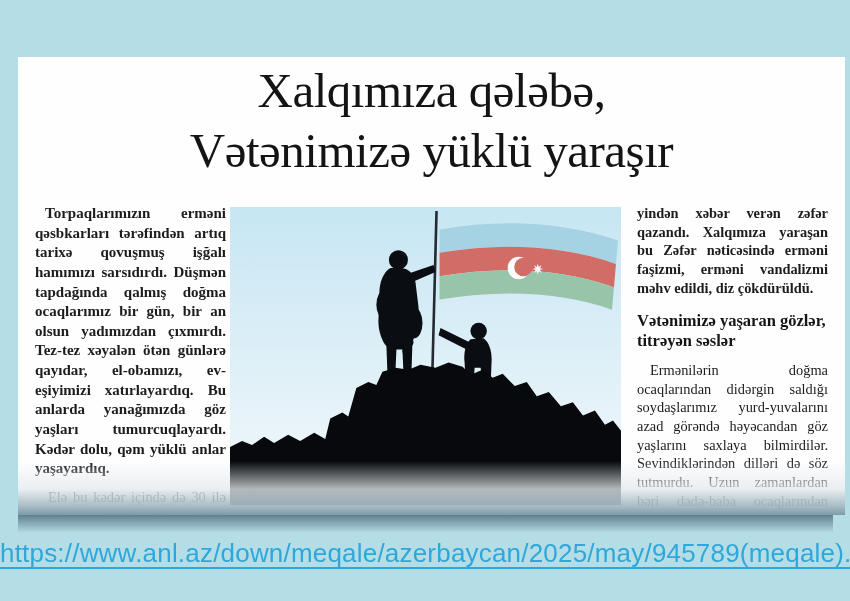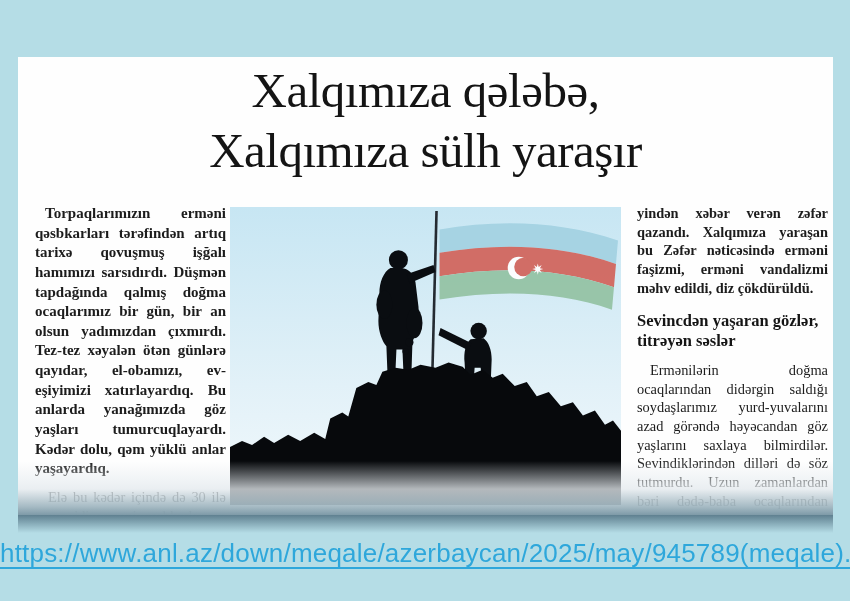--- a/index.html
+++ b/index.html
@@ -11,20 +11,21 @@
     position:relative;
   }
   .canvas { position:absolute; inset:0; width:850px; height:601px; }
 
   
   .page {
     position:absolute; left:18px; top:57px;
     width:815px; height:458px;
     background:#fefefe;
     overflow:hidden;
+    padding-left:12px;
   }
   .headline {
     position:absolute; left:0; top:4px; width:100%;
     text-align:center;
     font-size:49px; line-height:1.22;
     font-weight:400; color:#141414;
     letter-spacing:-0.5px;
     margin:0;
   }
   .col {
@@ -96,21 +97,21 @@
   }
 </style>
 </head>
 <body style="background: rgb(181, 221, 230);">
 
 <div class="canvas">
 
   <div class="page">
 
     <h1 class="headline"><span>Xalqımıza qələbə,</span><br>
-      <span>Xalqımıza sülh yaraşır</span>
+      <span>Vətənimizə yüklü yaraşır</span>
     </h1>
 
     <div class="col col-left">
       <p class="p-bold">Torpaqlarımızın erməni qəsbkarları tərəfindən artıq tarixə qovuşmuş işğalı hamımızı sarsıdırdı. Düşmən tapdağında qalmış doğma ocaqlarımız bir gün, bir an olsun yadımızdan çıxmırdı. Tez-tez xəyalən ötən günlərə qayıdar, el-obamızı, ev-eşiyimizi xatırlayardıq. Bu anlarda yanağımızda göz yaşları tumurcuqlayardı. Kədər dolu, qəm yüklü anlar yaşayardıq.</p>
       <p class="p-reg">Elə bu kədər içində də 30 ilə yaxın idi erməni qəsbkarlarının tapdağında qalmış rayonlarımızın işğal günlərini qeyd edər, qəm yüklü, həsrət dolu məqalələr yazar, acılı-şirinli xatirələrimizi dilə gətirərdik. Göz yaşları arada-arada işğaldan öncəki</p>
     </div>
 
     <div class="photo">
 
       <svg viewBox="0 0 390 293" preserveAspectRatio="none">
@@ -153,21 +154,21 @@
           <path d="M240,130 C235,134 233,143 234,153 L235,172 L243,172 L244,158 L250,158 L252,174 L260,174 L261,150 C261,140 258,133 253,129 Z"></path>
           <path d="M241,134 L210,119 L208,126 L238,141 Z"></path>
         </g>
 
         <path fill="#07090c" d="M0,236 L12,230 L22,234 L34,226 L44,232 L58,224 L70,230 L84,222 L95,228 L100,208 L112,202 L118,206 L126,178 L138,172 L146,175 L152,162 L165,158 L178,160 L190,155 L205,158 L218,153 L232,157 L240,165 L252,160 L262,168 L272,164 L284,176 L296,172 L306,186 L318,182 L330,196 L342,192 L352,205 L364,200 L374,214 L382,210 L390,220 L390,293 L0,293 Z"></path>
       </svg>
     </div>
 
     <div class="col col-right">
       <p class="p-reg no-indent">yindən xəbər verən zəfər qazandı. Xalqımıza yaraşan bu Zəfər nəticəsində erməni faşizmi, erməni vandalizmi məhv edildi, diz çökdürüldü.</p>
-      <p class="subhead">Sevincdən yaşaran gözlər, titrəyən səslər</p>
+      <p class="subhead">Vətənimizə yaşaran gözlər, titrəyən səslər</p>
       <p class="p-reg">Ermənilərin doğma ocaqlarından didərgin saldığı soydaşlarımız yurd-yuvalarını azad görəndə həyəcandan göz yaşlarını saxlaya bilmirdilər. Sevindiklərindən dilləri də söz tutmurdu. Uzun zamanlardan bəri dədə-baba ocaqlarından uzaq düşmüş məcburi köçkünlər bu günü, bu anı illər idi ki, həsrətlə gözləyirdilər. İndi onlar özlərinin də dedikləri kimi, daha köçkün deyildilər. Artıq onların qoynunda dünyaya göz açdıqları torpaq-</p>
     </div>
 
     <div class="page-fade"></div>
   </div>
 
   <div class="shadow-band"></div>
 
   <div class="link-row">
     <a class="pdf-link" href="#" style="color: rgb(46, 167, 219); text-decoration-color: rgb(46, 167, 219);">https://www.anl.az/down/meqale/azerbaycan/2025/may/945789(meqale).pdf</a>

